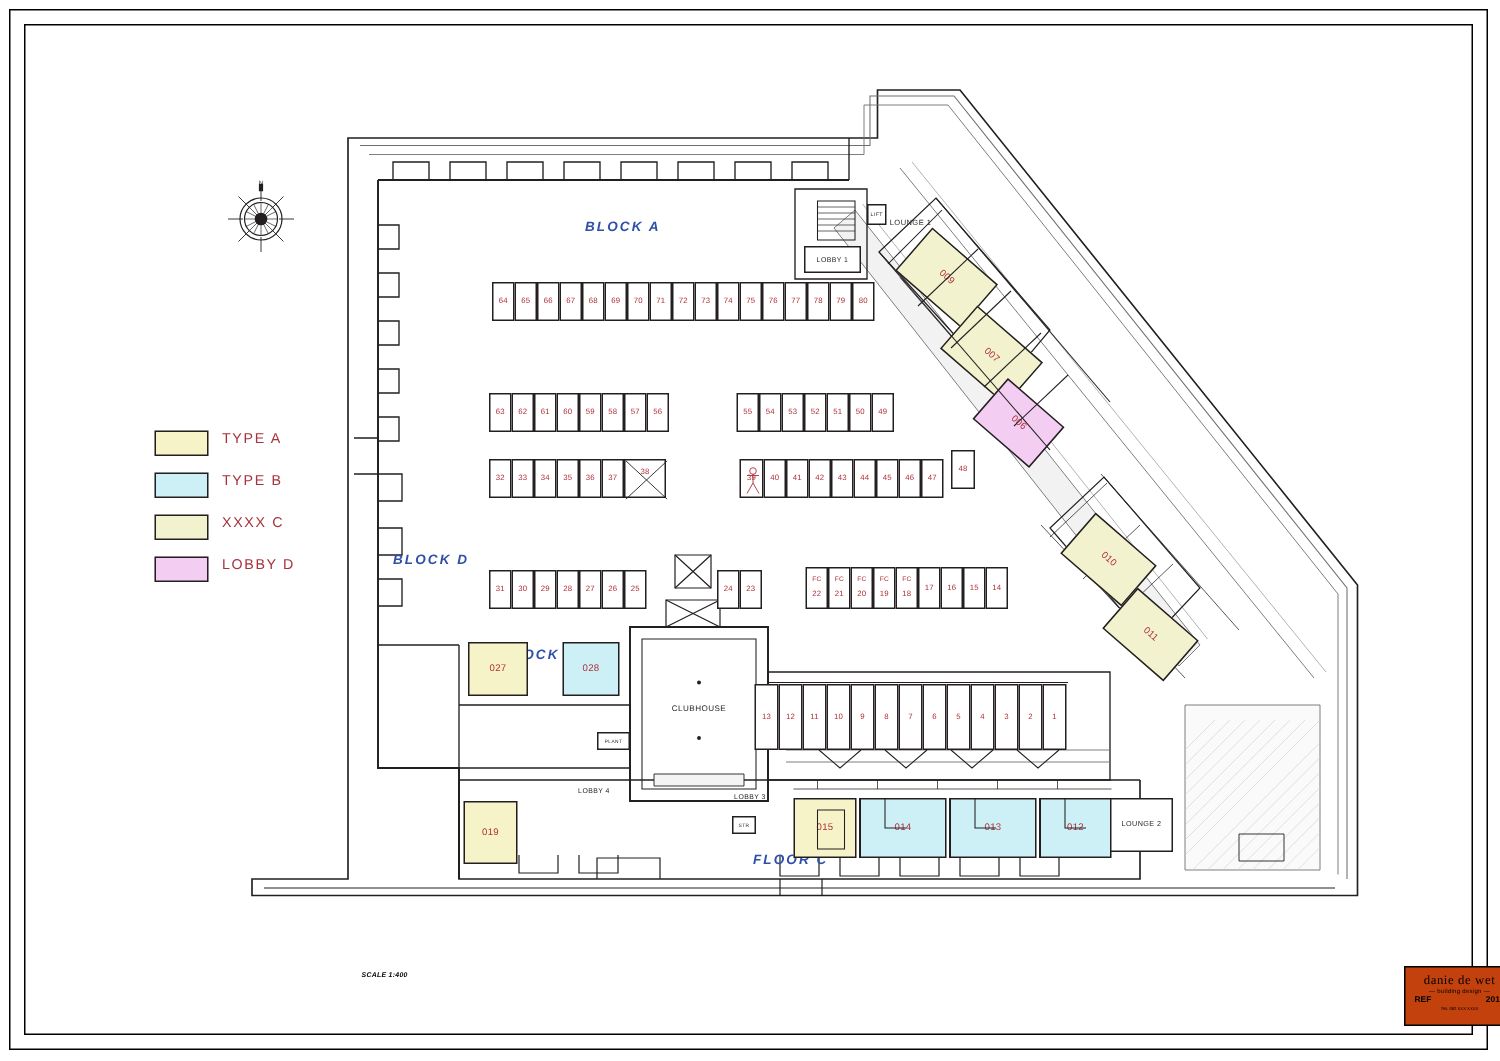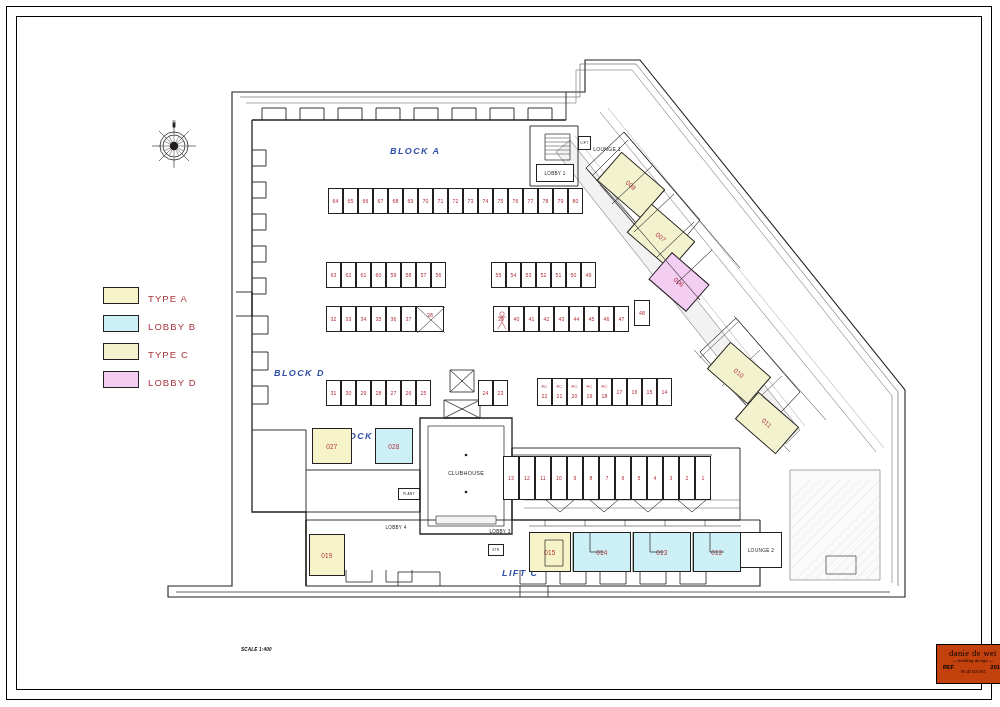--- a/index.html
+++ b/index.html
@@ -14,21 +14,21 @@
   .bay .fc{top:28%;font-size:4.4px;}
   .bay .num2{top:66%;}
   .unit{position:absolute;box-sizing:border-box;border:1.1px solid #231f20;}
   .unit span{position:absolute;left:0;right:0;top:50%;transform:translateY(-50%);text-align:center;
     font-size:6.4px;color:#b0303a;font-family:"Liberation Sans",sans-serif;letter-spacing:.2px;}
   .room{position:absolute;box-sizing:border-box;border:1px solid #231f20;background:#fff;}
   .room > span{position:absolute;left:0;right:0;top:50%;transform:translateY(-50%);text-align:center;
     font-size:5.4px;color:#231f20;font-family:"Liberation Sans",sans-serif;letter-spacing:.3px;}
   .blockname{font-size:9px;color:#2f4fa8;letter-spacing:1.4px;font-weight:bold;}
   .legend-sw{width:36px;height:17px;border:1.2px solid #231f20;box-sizing:border-box;display:inline-block;vertical-align:middle;}
-  .legend-row{position:absolute;display:flex;align-items:flex-end;gap:9px;}
+  .legend-row{position:absolute;display:flex;align-items:flex-start;gap:9px;}
   .legend-row .t{font-size:9.5px;color:#a8333c;letter-spacing:1.1px;}
   .title{font-size:17.5px;font-weight:bold;color:#000;letter-spacing:.2px;font-family:"Liberation Sans",sans-serif;}
   .title u{text-decoration:underline;text-underline-offset:2px;}
   .scale{font-size:4.6px;font-weight:bold;color:#000;letter-spacing:.2px;}
   .poly{position:absolute;left:0;top:0;width:1000px;height:707px;pointer-events:none;}
   .stamp{position:absolute;border:1px solid #000;box-sizing:border-box;background:#c2410c;margin-left:28px;}
   .sig{font-family:"Liberation Serif",serif;font-size:8.5px;color:#000;text-align:center;letter-spacing:.4px;}
   .sig2{font-size:4px;text-align:center;letter-spacing:.2px;color:#000;}
   .sig3{font-size:5.6px;font-weight:bold;text-align:center;color:#000;}
   .sig4{font-size:2.8px;text-align:center;color:#000;}
@@ -202,35 +202,35 @@
       <text x="26" y="3" text-anchor="middle" font-size="4.2" font-family="Liberation Sans, sans-serif" fill="#231f20">N</text>
     </svg>
   </div>
 
   <div class="legend-row" style="left:103px;top:287px;">
     <span class="legend-sw" style="background:#f7f3c8"></span>
     <span class="t">TYPE A</span>
   </div>
   <div class="legend-row" style="left:103px;top:315px;">
     <span class="legend-sw" style="background:#cdf0f7"></span>
-    <span class="t">LOBBY B</span>
+    <span class="t">TYPE B</span>
   </div>
   <div class="legend-row" style="left:103px;top:343px;">
     <span class="legend-sw" style="background:#f2f2cf"></span>
-    <span class="t">TYPE C</span>
+    <span class="t">XXXX C</span>
   </div>
   <div class="legend-row" style="left:103px;top:371px;">
     <span class="legend-sw" style="background:#f3cdf2"></span>
     <span class="t">LOBBY D</span>
   </div>
 
   <div class="lbl blockname" style="left:390px;top:146px;">BLOCK A</div>
   <div class="lbl blockname" style="left:334px;top:431px;">BLOCK B</div>
-  <div class="lbl blockname" style="left:502px;top:568px;">LIFT C</div>
-  <div class="lbl blockname" style="left:274px;top:368px;">BLOCK D</div>
+  <div class="lbl blockname" style="left:502px;top:568px;">FLOOR C</div>
+  <div class="lbl blockname" style="left:262px;top:368px;">BLOCK D</div>
 
   <div>
     <div class="bay" style="left:328px;top:188px;width:15px;height:26px;">
         <span>64</span>
       </div>
     <div class="bay" style="left:343px;top:188px;width:15px;height:26px;">
         <span>65</span>
       </div>
     <div class="bay" style="left:358px;top:188px;width:15px;height:26px;">
         <span>66</span>

